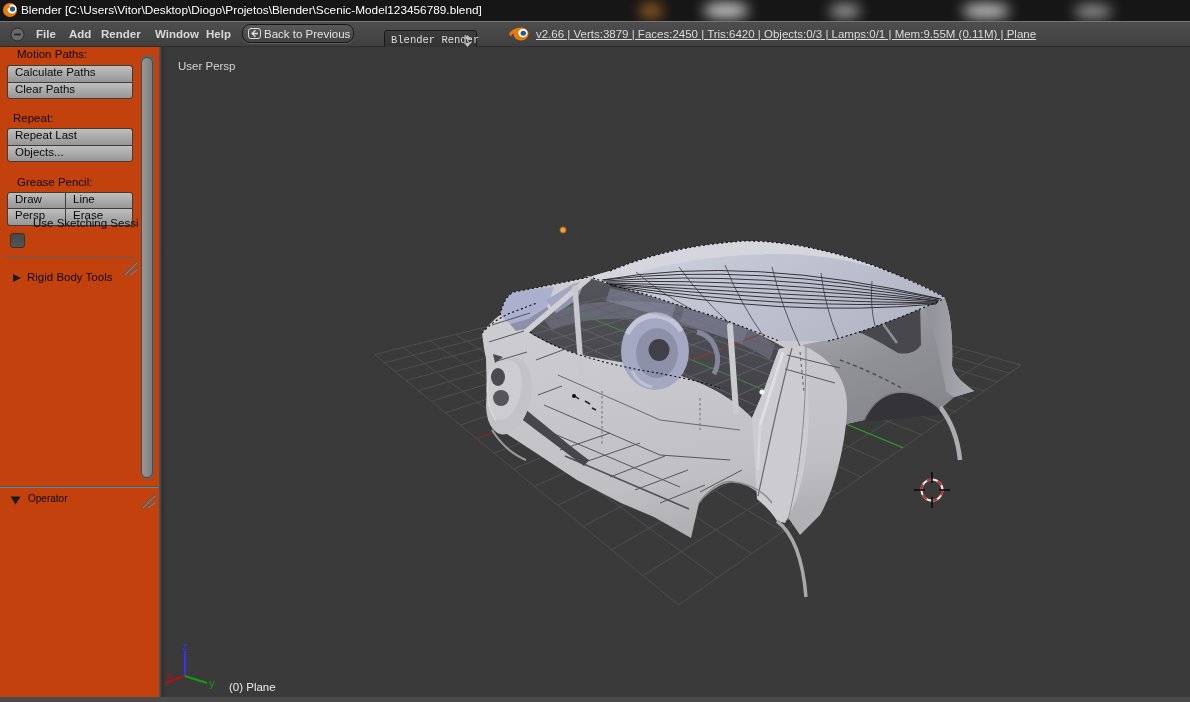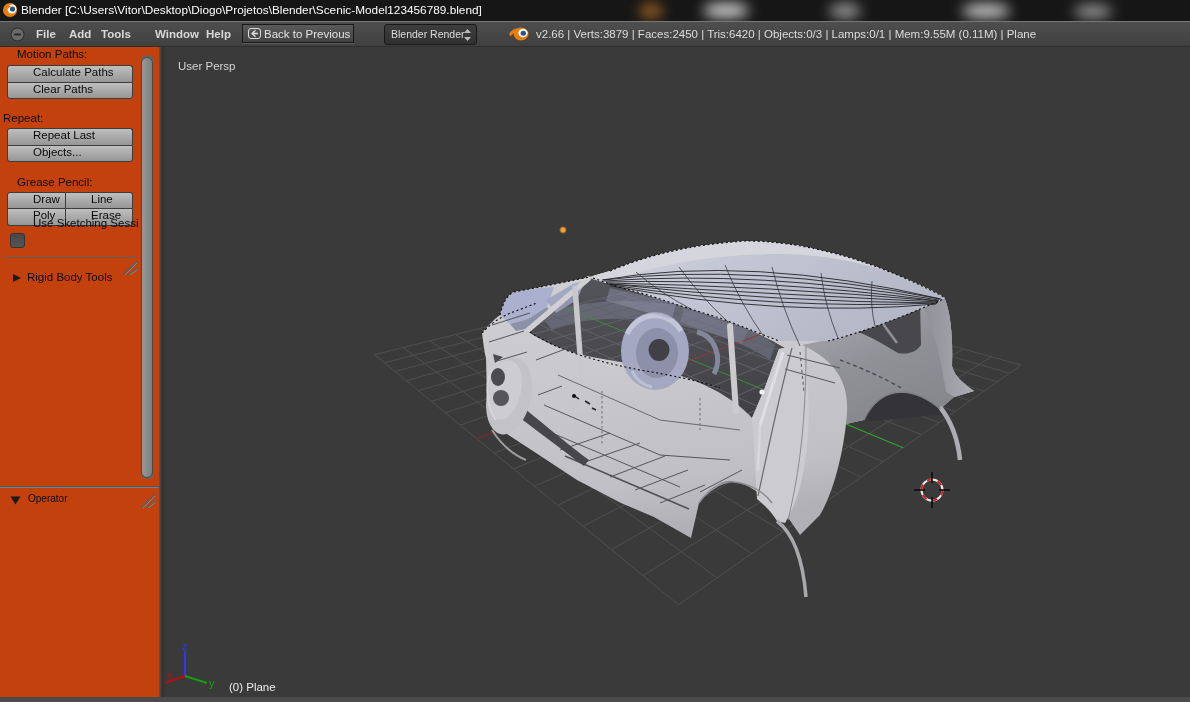--- a/index.html
+++ b/index.html
@@ -5,32 +5,32 @@
   html,body{margin:0;padding:0;width:1190px;height:702px;overflow:hidden;background:#3a3a3a;
     font-family:"Liberation Sans",sans-serif;}
   #titlebar{position:absolute;left:0;top:0;width:1190px;height:21px;background:#161616;overflow:hidden;}
   #titlebar .blob{position:absolute;border-radius:40%;filter:blur(7px);}
   #titletext{position:absolute;left:21px;top:3px;font-size:11.8px;color:#fff;white-space:nowrap;}
   #menubar{position:absolute;left:0;top:21px;width:1190px;height:26px;
     background:linear-gradient(#4e4e4e,#404040);border-top:1px solid #777;box-sizing:border-box;
     border-bottom:1px solid #2e2e2e;}
   .menuitem{position:absolute;top:6px;font-size:11.5px;color:#d9d9d9;font-weight:bold;}
   #backbtn{position:absolute;left:242px;top:2px;width:112px;height:19px;border:1px solid #191919;
-    border-radius:0;background:linear-gradient(#5a5a5a,#424242);color:#e2e2e2;font-size:11.5px;
+    border-radius:8px;background:linear-gradient(#5a5a5a,#424242);color:#e2e2e2;font-size:11.5px;
     line-height:18px;box-shadow:0 1px 0 rgba(255,255,255,.15);white-space:nowrap;box-sizing:border-box;}
-  #renderdd{position:absolute;left:384px;top:2px;width:91px;height:19px;border:1px solid #191919;
-    border-radius:3px;background:linear-gradient(#3d3d3d,#303030);color:#ddd;font-size:10.5px;line-height:18px;white-space:nowrap;}
-  #infotext{position:absolute;left:536px;top:6px;font-size:11.5px;color:#dcdcdc;white-space:nowrap;}
+  #renderdd{position:absolute;left:384px;top:8px;width:91px;height:19px;border:1px solid #191919;
+    border-radius:3px;background:linear-gradient(#3d3d3d,#303030);color:#ddd;font-size:10.5px;line-height:18px;white-space:nowrap;font-family:Liberation Mono, monospace;}
+  #infotext{position:absolute;left:536px;top:6px;font-size:11.5px;color:#dcdcdc;white-space:nowrap;text-decoration:underline;}
   #toolpanel{position:absolute;left:0;top:47px;width:188px;height:650px;background:#c2410c;}
   #vsep{position:absolute;left:159px;top:47px;width:6px;height:655px;background:linear-gradient(90deg,#565656,#303030 60%,#3a3a3a);}
   #bottomstrip{position:absolute;left:0;top:697px;width:1190px;height:5px;background:#4b4b4b;}
   .plabel{position:absolute;font-size:11.5px;color:#0c0c0c;}
   .btn{position:absolute;left:7px;width:126px;background:linear-gradient(#bfbfbf,#969696);
     border:1px solid #3c3c3c;box-sizing:border-box;color:#090909;font-size:11.5px;text-align:left;
-    padding-left:25px;}
+    padding-left:7px;}
   #viewport{position:absolute;left:165px;top:47px;width:1025px;height:650px;background:#3a3a3a;}
 </style>
 </head>
 <body>
 <div id="titlebar">
   <div class="blob" style="left:640px;top:4px;width:22px;height:14px;background:#c97a28;opacity:.8"></div>
   <div class="blob" style="left:704px;top:3px;width:44px;height:15px;background:#f0f0f0;opacity:.85"></div>
   <div class="blob" style="left:830px;top:4px;width:30px;height:14px;background:#dcdcdc;opacity:.7"></div>
   <div class="blob" style="left:963px;top:4px;width:46px;height:14px;background:#eeeeee;opacity:.85"></div>
   <div class="blob" style="left:1075px;top:5px;width:36px;height:13px;background:#d8d8d8;opacity:.7"></div>
@@ -42,21 +42,21 @@
   </svg>
   <div id="titletext">Blender [C:\Users\Vitor\Desktop\Diogo\Projetos\Blender\Scenic-Model123456789.blend]</div>
 </div>
 <div id="menubar">
   <svg style="position:absolute;left:10px;top:5px" width="15" height="15" viewBox="0 0 15 15">
     <circle cx="7.5" cy="7.5" r="6.5" fill="#6a6a6a" stroke="#2a2a2a"></circle>
     <rect x="4" y="6.6" width="7" height="1.8" rx="0.9" fill="#2a2a2a"></rect>
   </svg>
   <div class="menuitem" style="left:36px">File</div>
   <div class="menuitem" style="left:69px">Add</div>
-  <div class="menuitem" style="left:101px">Tools</div>
+  <div class="menuitem" style="left:101px">Render</div>
   <div class="menuitem" style="left:155px">Window</div>
   <div class="menuitem" style="left:206px">Help</div>
   <div id="backbtn"><svg width="13" height="11" viewBox="0 0 13 11" style="vertical-align:-1px;margin:0 3px 0 5px">
         <rect x="0.5" y="0.5" width="12" height="10" rx="2.5" fill="none" stroke="#ddd"></rect>
         <path d="M7.5,2.2 L4,5.5 L7.5,8.8 M4,5.5 L10,5.5" fill="none" stroke="#ddd" stroke-width="1.3"></path>
       </svg>Back to Previous</div>
   <div id="renderdd"><span style="margin-left:6px">Blender Render</span><svg width="9" height="14" viewBox="0 0 9 14" style="position:absolute;right:4px;top:3px">
         <path d="M4.5,1 L8,5 L1,5 Z" fill="#bbb"></path>
         <path d="M4.5,13 L8,9 L1,9 Z" fill="#bbb"></path>
       </svg></div>
@@ -65,27 +65,27 @@
     <ellipse cx="15" cy="8" rx="4.6" ry="4.2" fill="#fff"></ellipse>
     <ellipse cx="15.3" cy="8.2" rx="2.7" ry="2.5" fill="#265787"></ellipse>
     <path d="M1,8.5 Q6,2.5 12,3.5 L9.5,6.5 Q5,7.5 2.5,11.5 Z" fill="#e87d0d"></path>
   </svg>
   <div id="infotext">v2.66 | Verts:3879 | Faces:2450 | Tris:6420 | Objects:0/3 | Lamps:0/1 | Mem:9.55M (0.11M) | Plane</div>
 </div>
 <div id="toolpanel">
   <div class="plabel" style="left:17px;top:1px">Motion Paths:</div>
   <div class="btn" style="top:18px;height:17px;border-radius:3px 3px 0 0;border-bottom:none">Calculate Paths</div>
   <div class="btn" style="top:35px;height:17px;border-radius:0 0 3px 3px">Clear Paths</div>
-  <div class="plabel" style="left:3px;top:65px">Repeat:</div>
+  <div class="plabel" style="left:13px;top:65px">Repeat:</div>
   <div class="btn" style="top:81px;height:17px;border-radius:3px 3px 0 0;border-bottom:none">Repeat Last</div>
   <div class="btn" style="top:98px;height:17px;border-radius:0 0 3px 3px">Objects...</div>
   <div class="plabel" style="left:17px;top:129px">Grease Pencil:</div>
   <div class="btn" style="top:145px;height:17px;width:59px;border-radius:3px 0 0 0">Draw</div>
   <div class="btn" style="top:145px;left:66px;height:17px;width:67px;border-radius:0 3px 0 0;border-left:none">Line</div>
-  <div class="btn" style="top:162px;height:17px;width:59px;border-radius:0 0 0 3px;border-top:none">Poly</div>
+  <div class="btn" style="top:162px;height:17px;width:59px;border-radius:0 0 0 3px;border-top:none">Persp</div>
   <div class="btn" style="top:162px;left:66px;height:17px;width:67px;border-radius:0 0 3px 0;border-left:none;border-top:none">Erase</div>
   <div style="position:absolute;left:10px;top:186px;width:13px;height:13px;background:linear-gradient(#484848,#555);border:1px solid #333;border-radius:3px"></div>
   <div class="plabel" style="left:33px;top:170px">Use Sketching Sessi</div>
   <div style="position:absolute;left:4px;top:210px;width:131px;height:1px;background:#5e5e5e"></div>
   <div class="plabel" style="left:27px;top:224px">Rigid Body Tools</div>
   <svg style="position:absolute;left:12px;top:226px" width="10" height="10" viewBox="0 0 10 10">
       <path d="M1,1 L9,5 L1,9 Z" fill="#1a1a1a"></path>
     </svg>
   <svg style="position:absolute;left:119px;top:212px" width="18" height="16">
       <path d="M4,16 L18,2 M9,16 L18,9" stroke="#5f5f5f" stroke-width="1.5" fill="none"></path>

